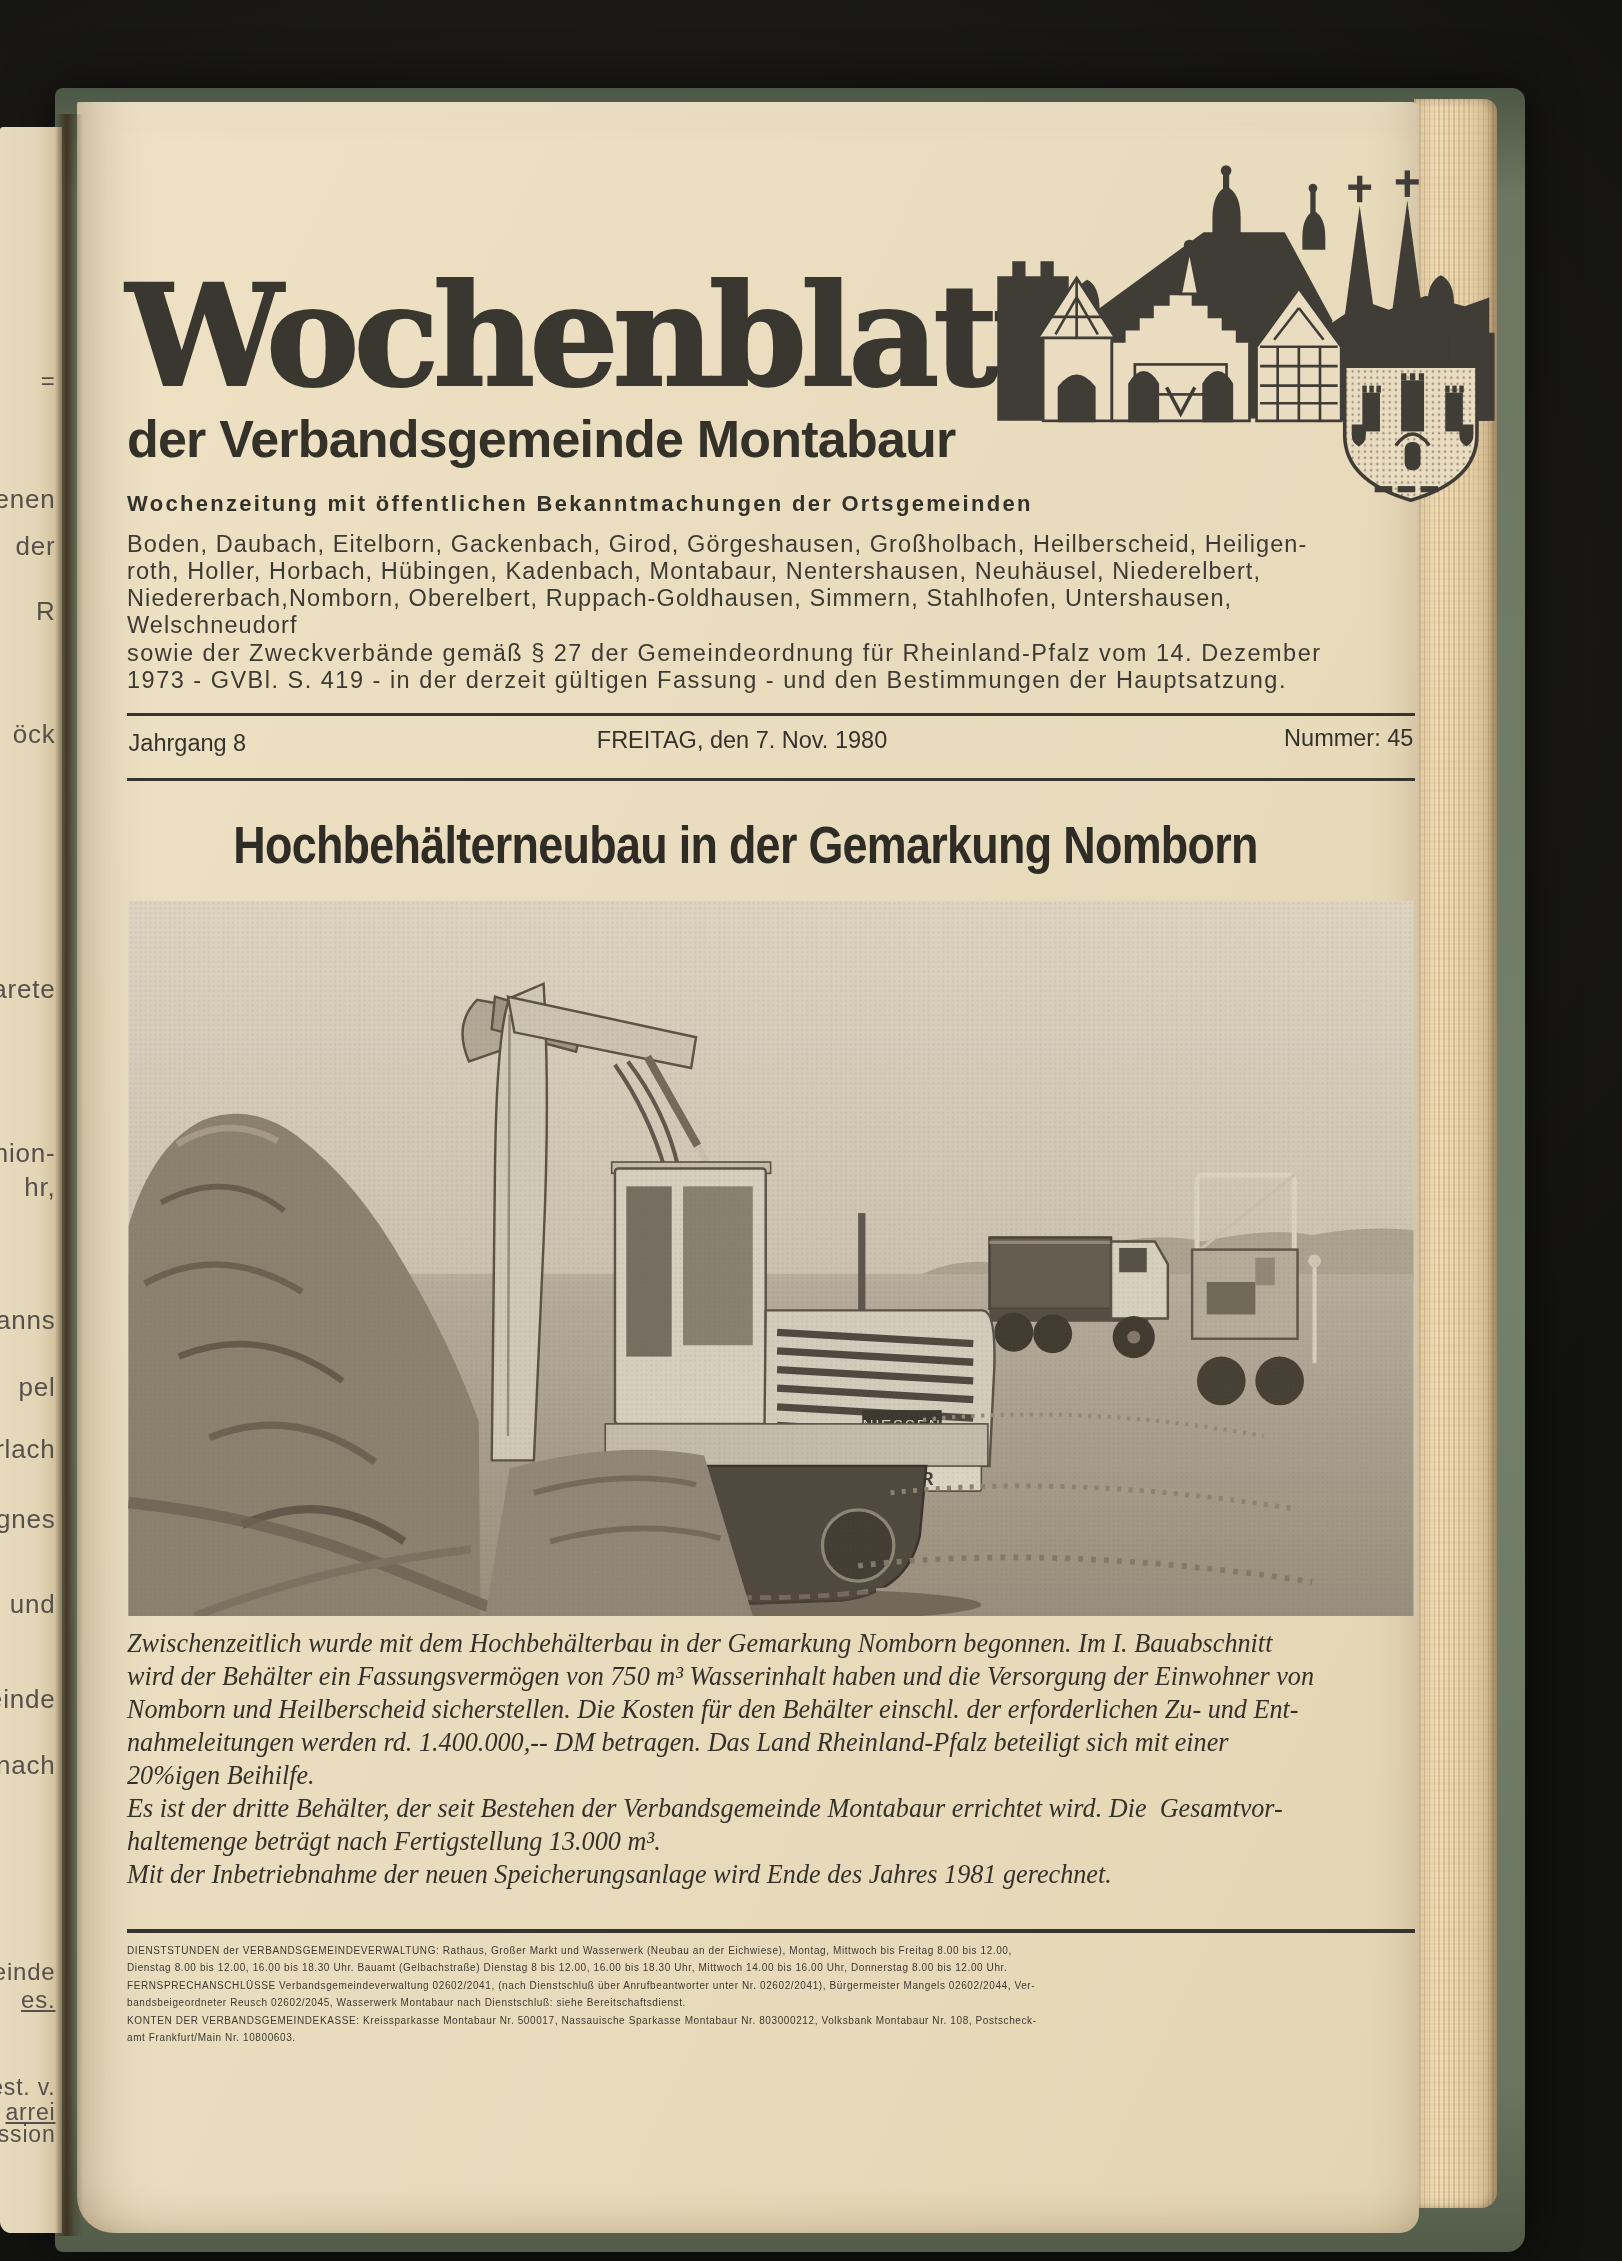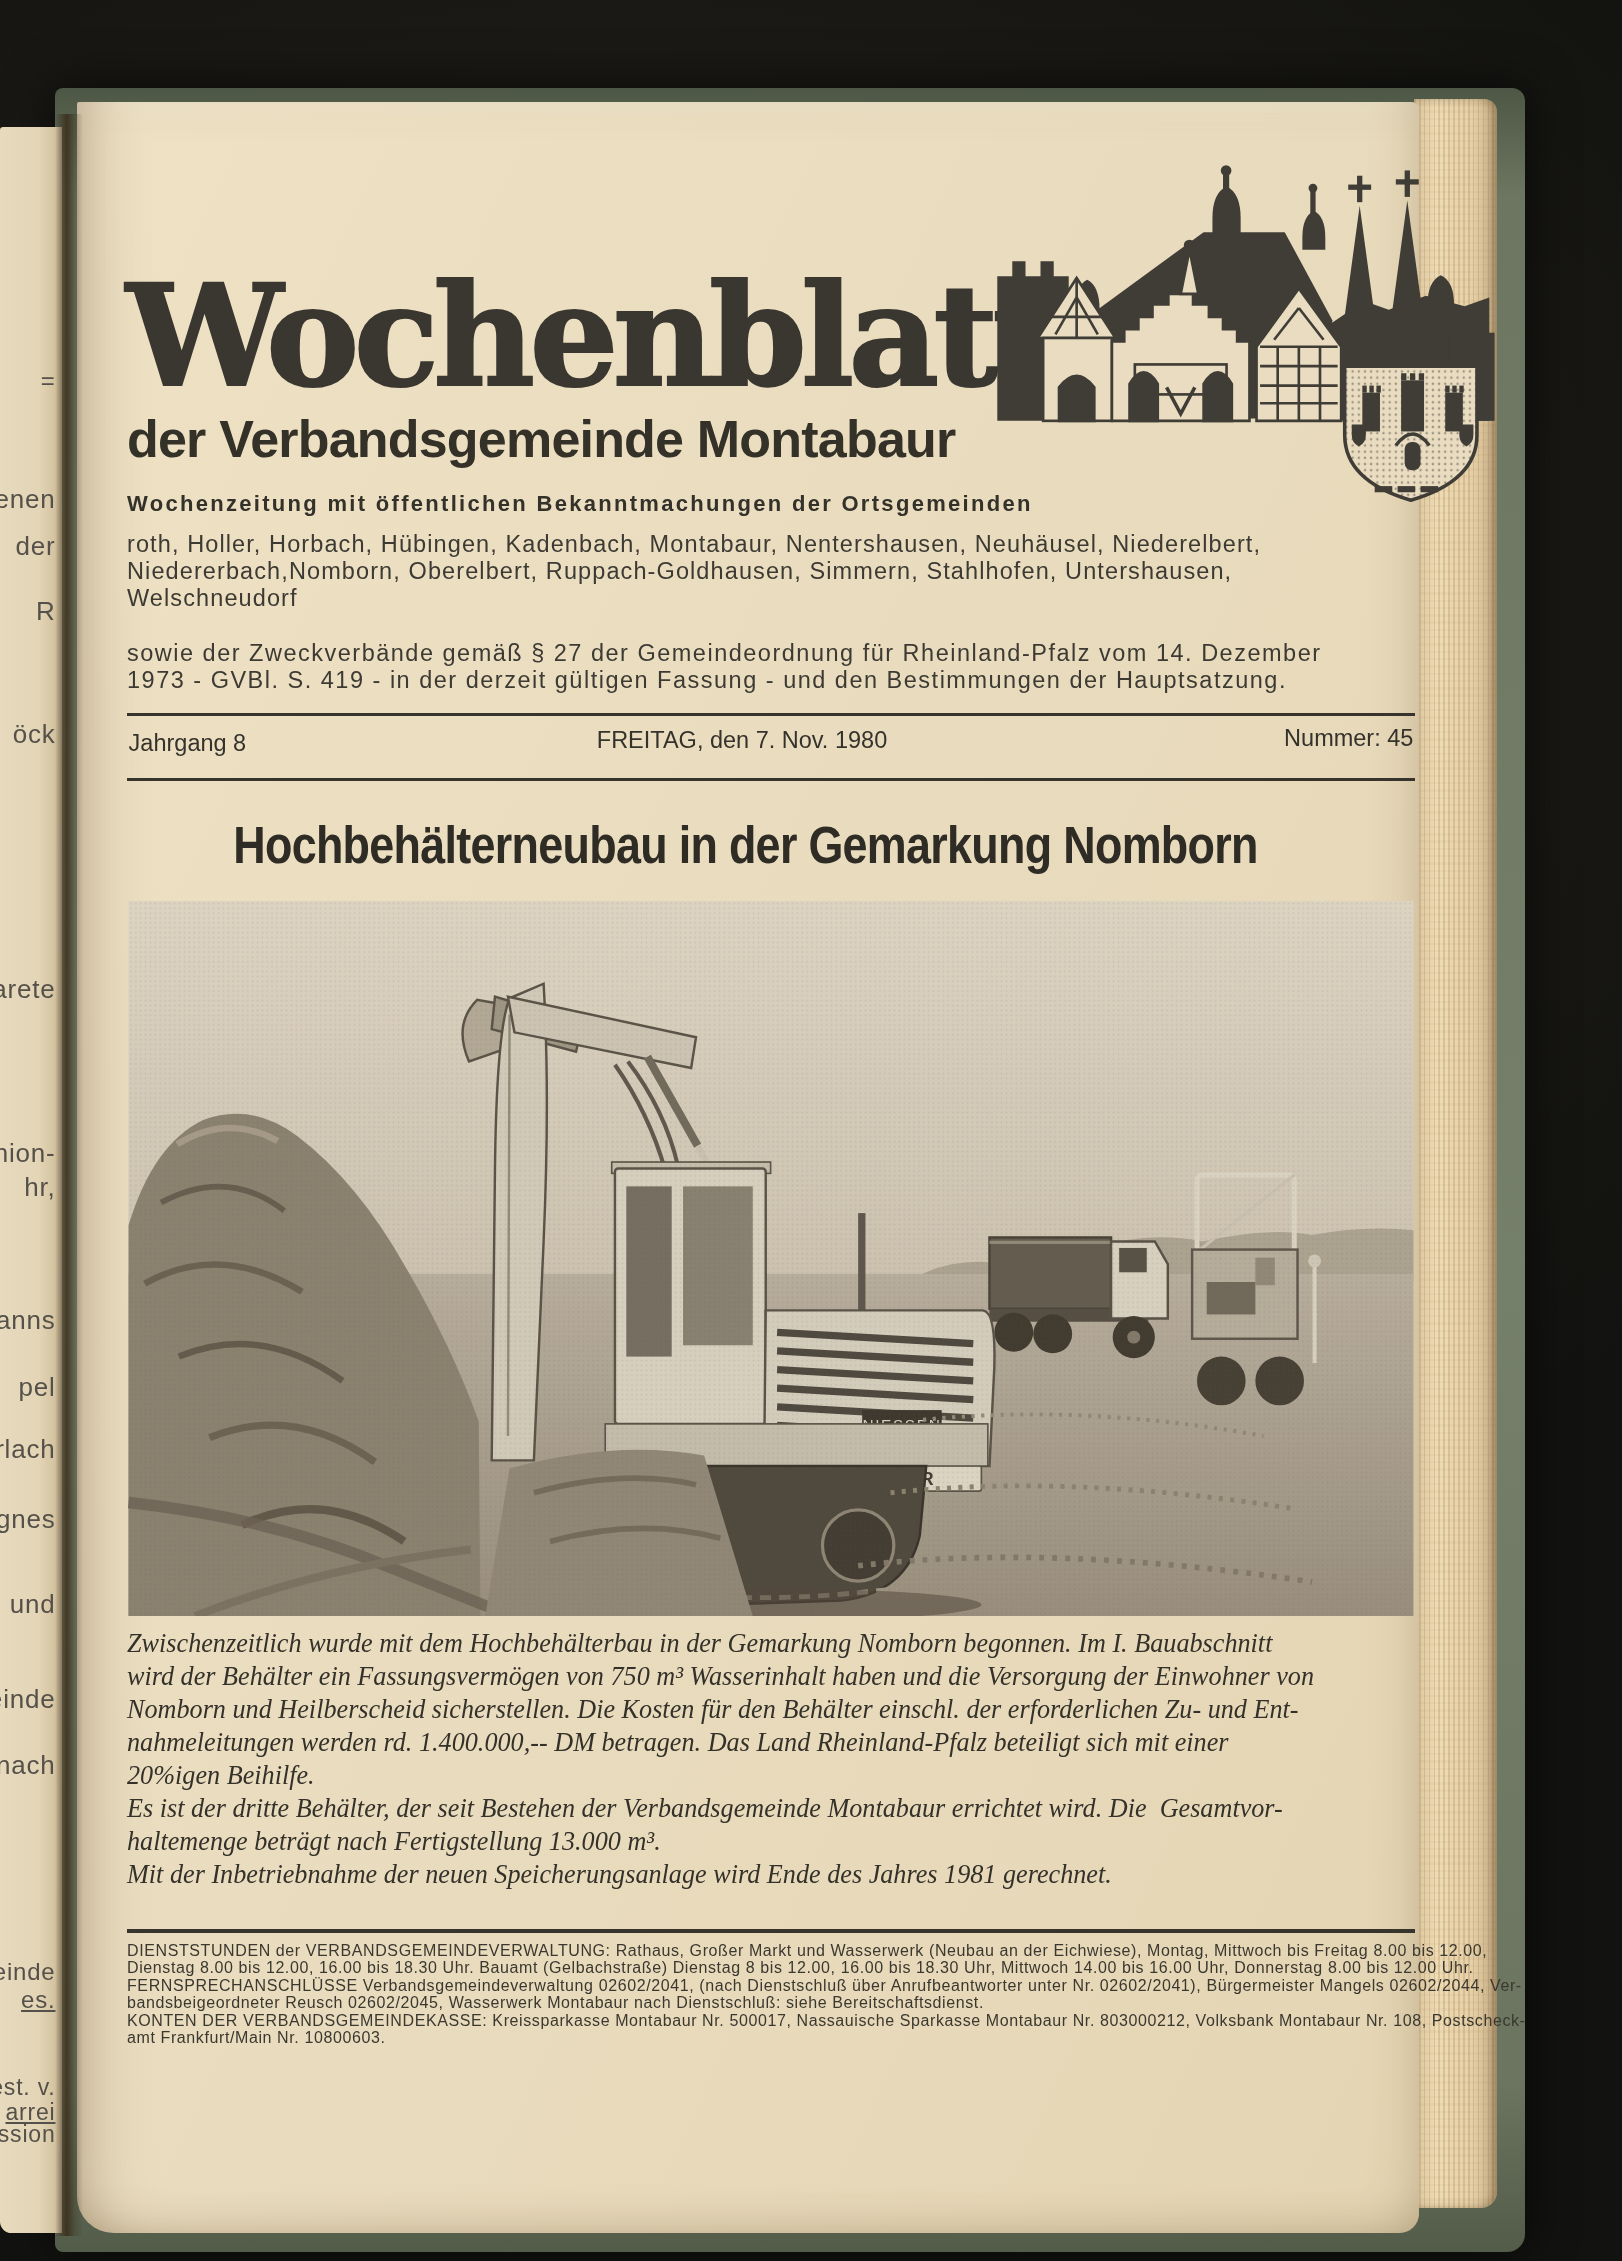--- a/index.html
+++ b/index.html
@@ -51,21 +51,21 @@
   .dl-vol{left:1.6px;top:3.2px;}
   .dl-date{left:0;right:0;text-align:center;top:0;transform:translateX(-29px);}
   .dl-num{right:1.6px;top:-1.6px;}
   .headline{left:50px;top:714px;width:1288px;text-align:center;font-size:51px;font-weight:700;
     letter-spacing:-0.8px;color:#2e2c25;transform:scaleX(.88) translateX(-29px);transform-origin:center top;white-space:nowrap;}
   .photo{left:51px;top:799px;width:1286px;height:715px;}
   .article{left:50px;top:1525px;width:1330px;font-family:"Liberation Serif",serif;font-style:italic;
     font-size:27px;line-height:33px;color:#34312a;transform:scaleX(.97);transform-origin:left top;}
   .article div{position:static;white-space:pre;}
   .rule-footer{top:1827px;height:4px;}
-  .footer{left:50px;top:1840px;width:1314px;font-size:16px;line-height:17.4px;
+  .footer{left:50px;top:1840px;width:1314px;font-size:10px;line-height:17.4px;
     letter-spacing:0.6px;color:#3b3830;}
   .footer div{position:static;white-space:nowrap;}
   .castle{left:915px;top:63px;width:507px;height:353px;}
 </style>
 </head>
 <body>
 
 <div class="cover"></div>
 
 <div class="fore-edge"></div>
@@ -175,20 +175,21 @@
           <rect x="460" y="364" width="20" height="7"></rect>
           <rect x="486" y="364" width="20" height="7"></rect>
       </g>
     </g>
   </svg>
 
   <div class="masthead-sub">der Verbandsgemeinde Montabaur</div>
   <div class="tagline">Wochenzeitung mit öffentlichen Bekanntmachungen der Ortsgemeinden</div>
 
   <div class="muni">
+      <div class="">Boden, Daubach, Eitelborn, Gackenbach, Girod, Görgeshausen, Großholbach, Heilberscheid, Heiligen-</div>
       <div class="">roth, Holler, Horbach, Hübingen, Kadenbach, Montabaur, Nentershausen, Neuhäusel, Niederelbert,</div>
       <div class="">Niedererbach,Nomborn, Oberelbert, Ruppach-Goldhausen, Simmern, Stahlhofen, Untershausen,</div>
       <div class="">Welschneudorf</div>
     </div>
 
   <div class="legal">
       <div class="">sowie der Zweckverbände gemäß § 27 der Gemeindeordnung für Rheinland-Pfalz vom 14. Dezember</div>
       <div class="">1973 - GVBl. S. 419 - in der derzeit gültigen Fassung - und den Bestimmungen der Hauptsatzung.</div>
     </div>
 

